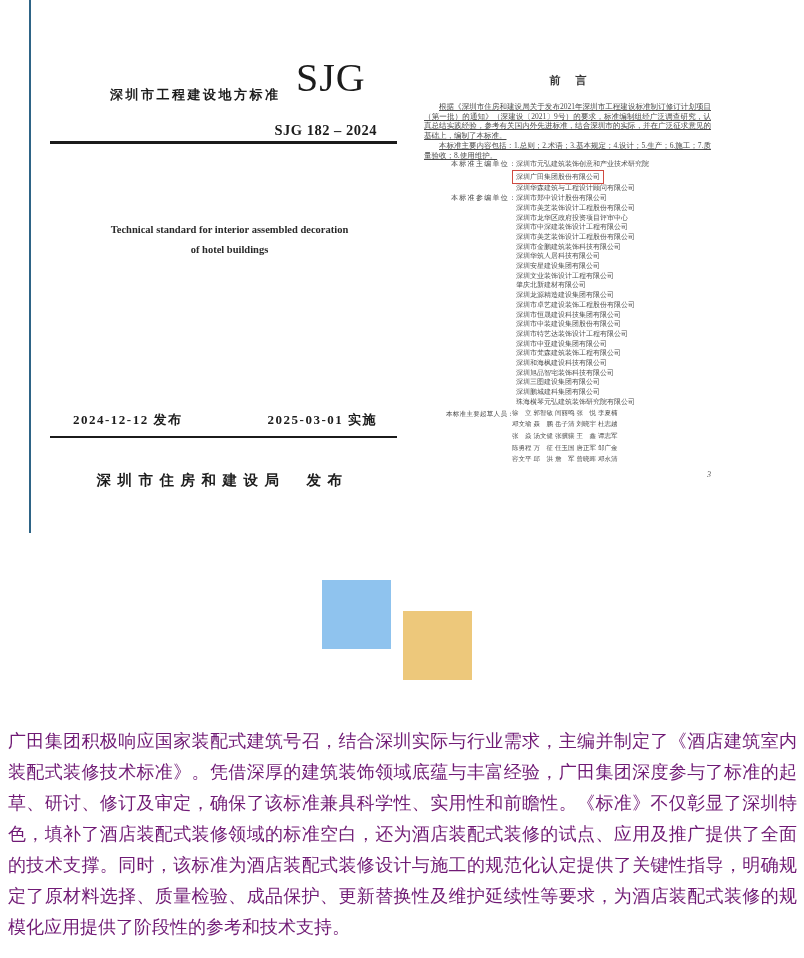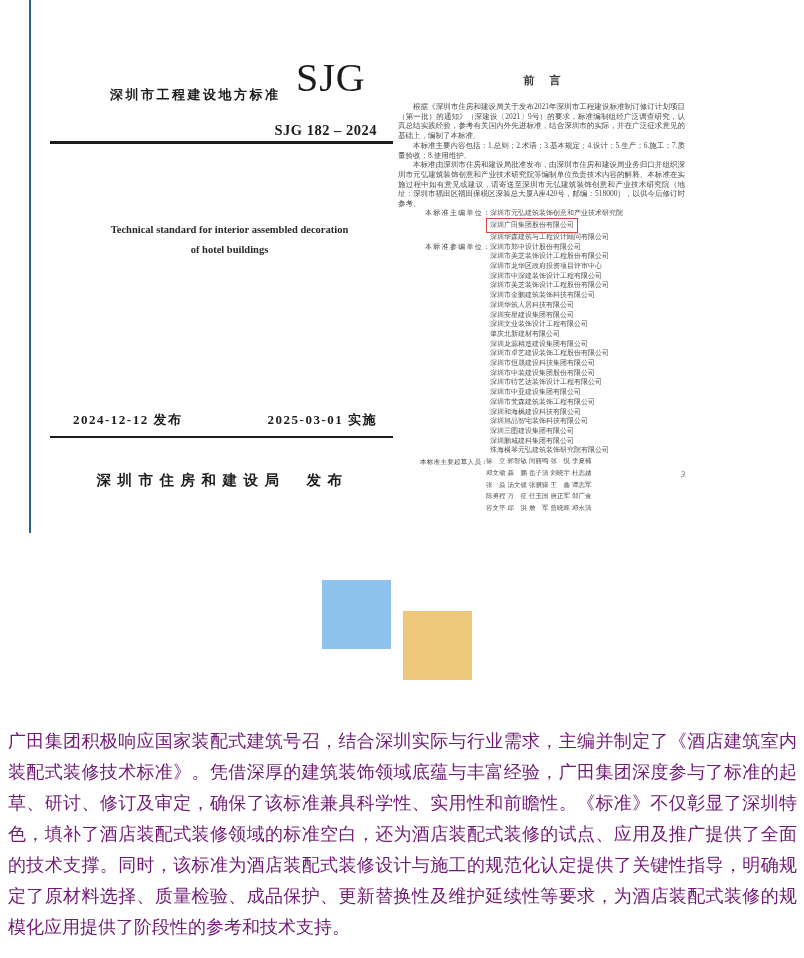--- a/index.html
+++ b/index.html
@@ -118,21 +118,21 @@
     text-align: center;
     font-size: 14.5px;
     font-weight: bold;
     letter-spacing: 6.5px;
     white-space: nowrap;
   }
 
   
   .foreword {
     position: absolute;
-    left: 393px;
+    left: 419px;
     top: 40px;
     width: 300px;
     height: 480px;
     background: #ffffff;
     font-family: "Liberation Serif", serif;
     color: #4a4a4a;
   }
   .foreword .fw-title {
     margin: 0;
     padding-top: 33px;
@@ -146,20 +146,21 @@
     margin-top: 14px;
     margin-left: 5px;
     width: 287px;
     font-size: 7.5px;
     line-height: 9.7px;
     text-align: justify;
   }
   .foreword .fw-paras p {
     margin: 0;
     text-indent: 2em;
+    text-decoration: underline;
   }
   .unit-block {
     position: relative;
     margin-left: 5px;
     width: 290px;
     font-size: 7px;
     line-height: 9.7px;
     color: #505050;
   }
   .unit-block .unit-label {
@@ -260,21 +261,20 @@
   </div>
   <div class="rule rule-bottom"></div>
   <div class="publisher">深圳市住房和建设局　发布</div>
 </div>
 
 <div class="foreword">
   <h2 class="fw-title">前　言</h2>
   <div class="fw-paras">
     <p>根据《深圳市住房和建设局关于发布2021年深圳市工程建设标准制订修订计划项目（第一批）的通知》（深建设〔2021〕9号）的要求，标准编制组经广泛调查研究，认真总结实践经验，参考有关国内外先进标准，结合深圳市的实际，并在广泛征求意见的基础上，编制了本标准。</p>
     <p>本标准主要内容包括：1.总则；2.术语；3.基本规定；4.设计；5.生产；6.施工；7.质量验收；8.使用维护。</p>
-    <p>本标准由深圳市住房和建设局批准发布，由深圳市住房和建设局业务归口并组织深圳市元弘建筑装饰创意和产业技术研究院等编制单位负责技术内容的解释。本标准在实施过程中如有意见或建议，请寄送至深圳市元弘建筑装饰创意和产业技术研究院（地址：深圳市福田区福田保税区深装总大厦A座420号，邮编：518000），以供今后修订时参考。</p>
   </div>
   <div class="unit-block">
     <span class="unit-label">本标准主编单位：</span>
     <div class="unit-lines">
       <div class="unit">深圳市元弘建筑装饰创意和产业技术研究院</div>
       <div><span class="unit boxed">深圳广田集团股份有限公司</span></div>
       <div class="unit">深圳华森建筑与工程设计顾问有限公司</div>
     </div>
   </div>
   <div class="unit-block">

